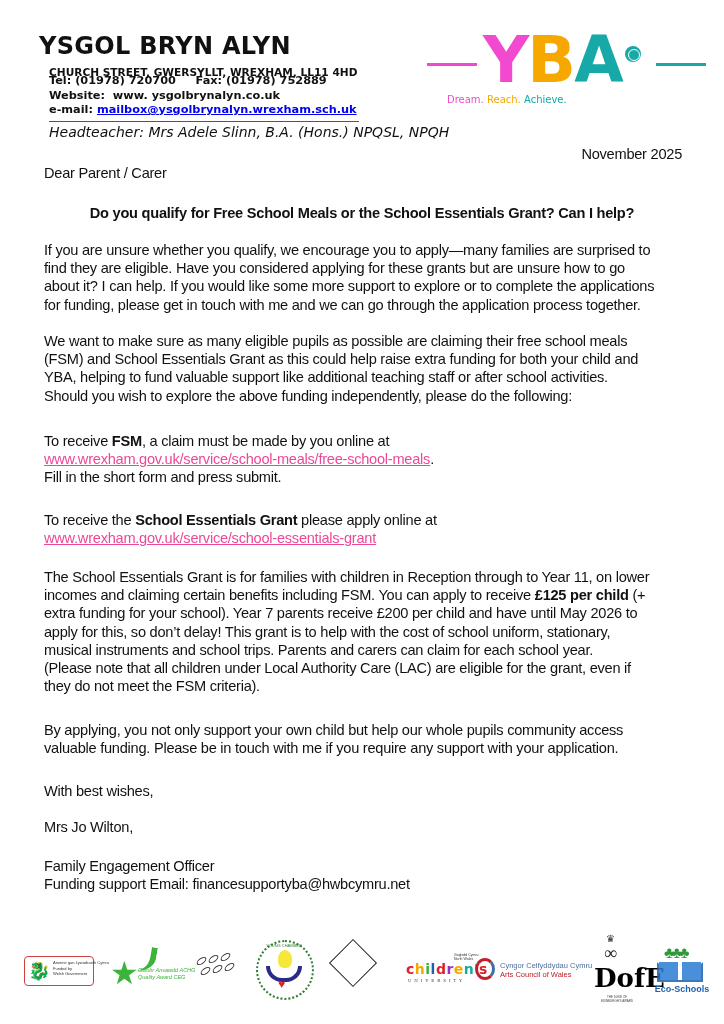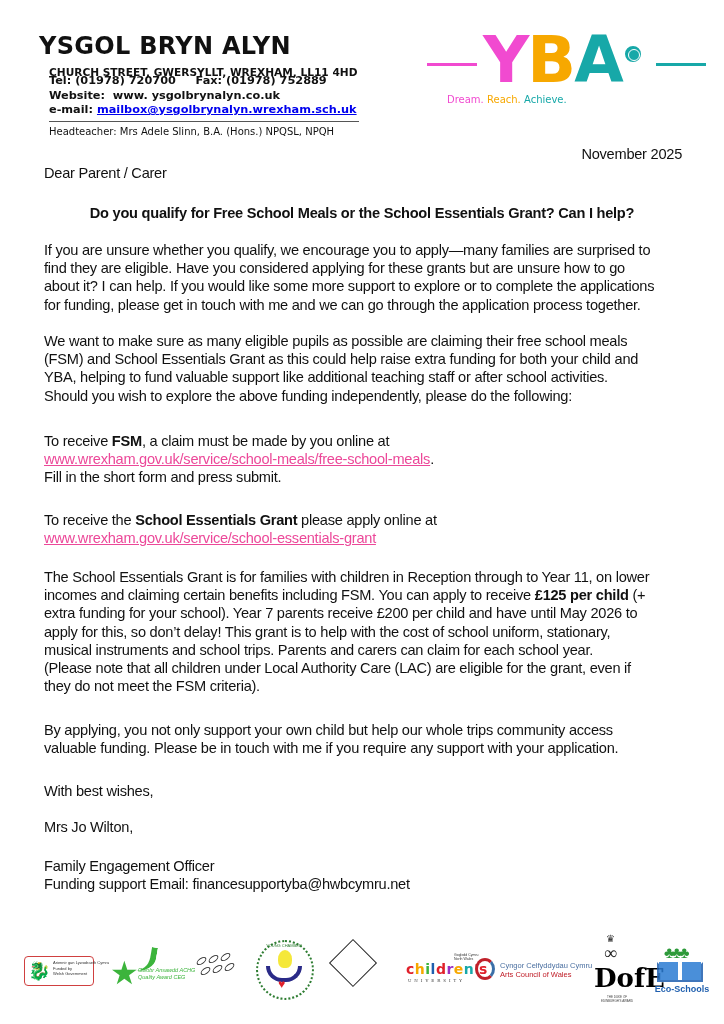--- a/index.html
+++ b/index.html
@@ -7,21 +7,21 @@
 
   
   #school-name { position: absolute; left: 39px; top: 33px; font-family: "DejaVu Sans", sans-serif; font-weight: bold; font-size: 24px; letter-spacing: 0.3px; line-height: 26px; margin: 0; }
   .addr-line { position: absolute; left: 49px; font-family: "DejaVu Sans", sans-serif; font-weight: bold; font-size: 11.3px; line-height: 14px; white-space: pre; }
   #addr { top: 51px; font-size: 10.6px; margin-top: 14px; }
   #tel { top: 74px; }
   #web { top: 89px; }
   #email-line { top: 103px; }
   #email-line a { color: #0000ee; text-decoration: underline; }
   #header-rule { position: absolute; left: 49px; top: 121px; width: 310px; height: 0; border-top: 1.5px solid #555; }
-  #headteacher { position: absolute; left: 49px; top: 125px; font-family: "DejaVu Sans", sans-serif; font-size: 10px; line-height: 14px; }
+  #headteacher { position: absolute; left: 49px; top: 125px; font-family: "DejaVu Sans", sans-serif; font-size: 14px; line-height: 14px; font-style: italic; }
 
   
   #logo { position: absolute; left: 427px; top: 30px; width: 280px; height: 80px; }
   #logo .dash { position: absolute; top: 33px; height: 3px; }
   #logo .dash.left { left: 0; width: 50px; background: #f14ad0; }
   #logo .dash.right { left: 229px; width: 50px; background: #17a8a8; }
   #logo .letters { position: absolute; left: 56px; top: -4px; font-family: "DejaVu Sans", sans-serif; font-weight: bold; font-size: 64px; line-height: 68px; letter-spacing: -2px; }
   #logo .l-y { color: #f14ad0; }
   #logo .l-b { color: #f7a800; }
   #logo .l-a { color: #17a8a8; position: relative; }
@@ -138,21 +138,21 @@
   <span class="line">The School Essentials Grant is for families with children in Reception through to Year 11, on lower</span>
   <span class="line"><span>incomes and claiming certain benefits including FSM. You can apply to receive </span><b>£125 per child</b><span> (+</span></span>
   <span class="line">extra funding for your school). Year 7 parents receive £200 per child and have until May 2026 to</span>
   <span class="line">apply for this, so don’t delay! This grant is to help with the cost of school uniform, stationary,</span>
   <span class="line">musical instruments and school trips. Parents and carers can claim for each school year.</span>
   <span class="line">(Please note that all children under Local Authority Care (LAC) are eligible for the grant, even if</span>
   <span class="line">they do not meet the FSM criteria).</span>
 </div>
 
 <div id="para4" class="txt">
-  <span class="line">By applying, you not only support your own child but help our whole trips community access</span>
+  <span class="line">By applying, you not only support your own child but help our whole pupils community access</span>
   <span class="line">valuable funding. Please be in touch with me if you require any support with your application.</span>
 </div>
 
 <div id="closing" class="txt">With best wishes,</div>
 <div id="sig-name" class="txt">Mrs Jo Wilton,</div>
 <div id="sig-role" class="txt">Family Engagement Officer</div>
 <div id="sig-email" class="txt">Funding support Email: financesupportyba@hwbcymru.net</div>
 
 <div id="logo-welsh-gov" class="flogo">
   <span class="dragon">🐉</span>

